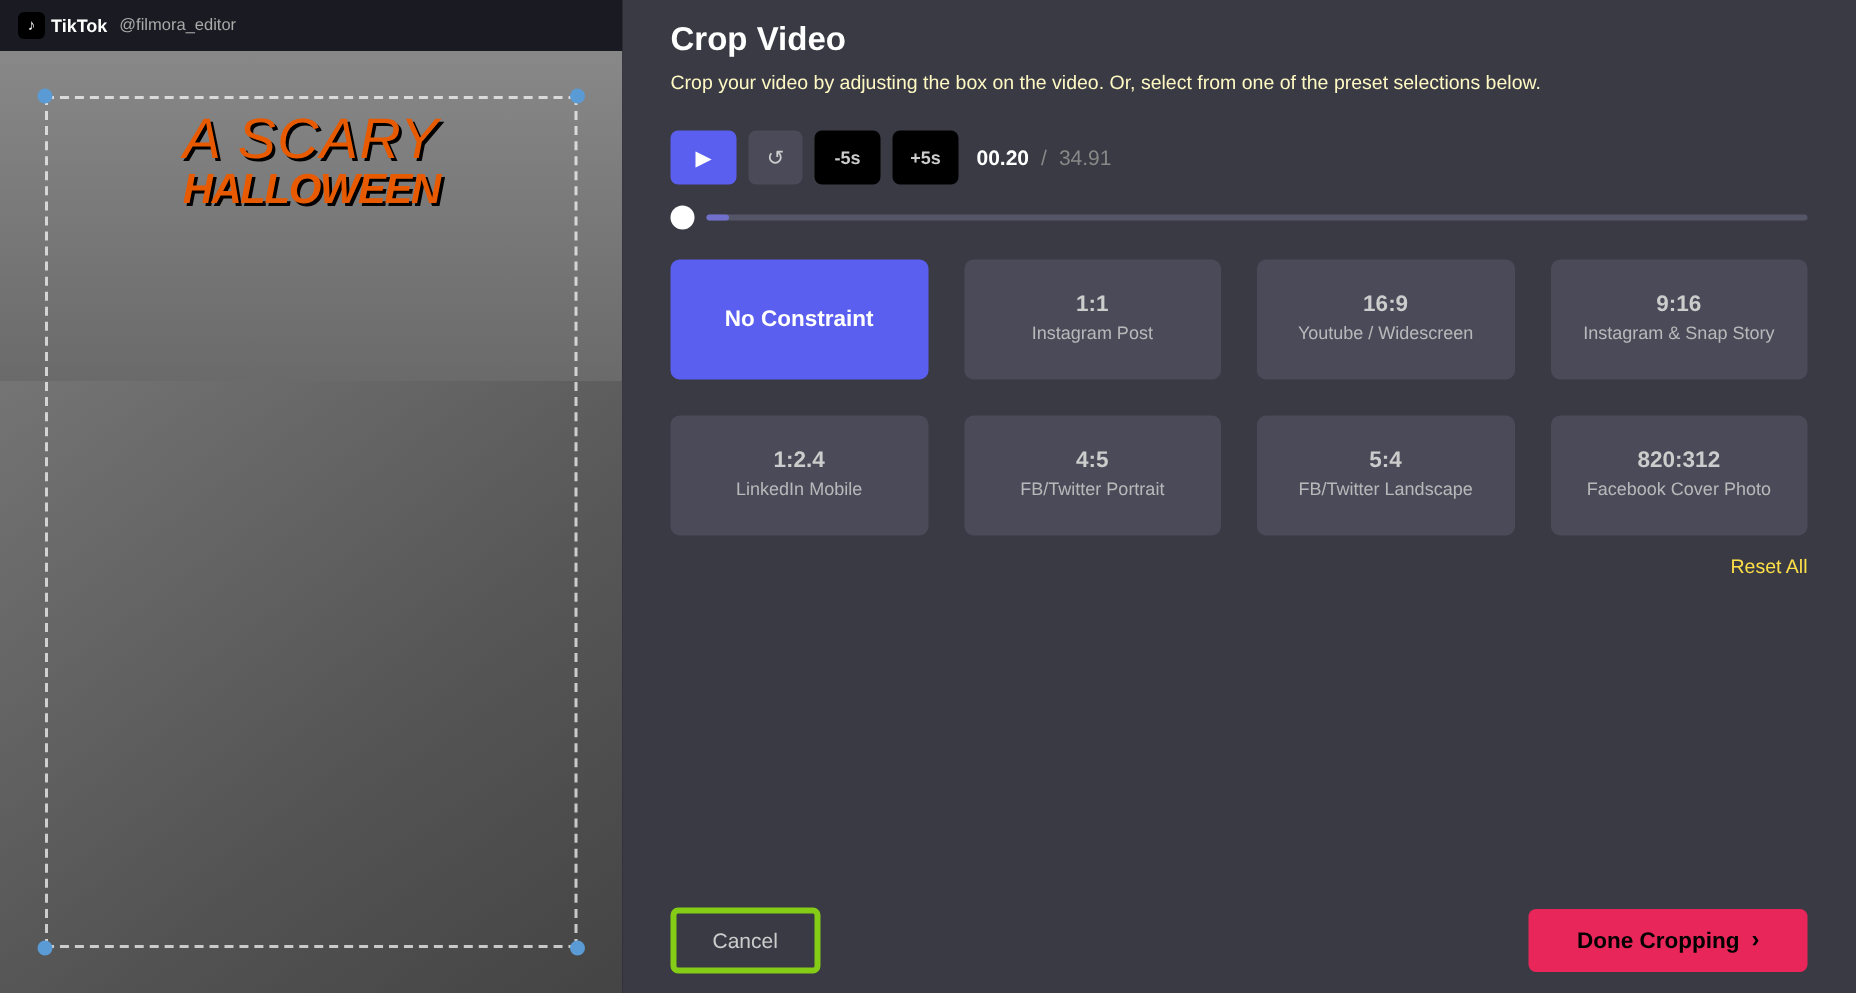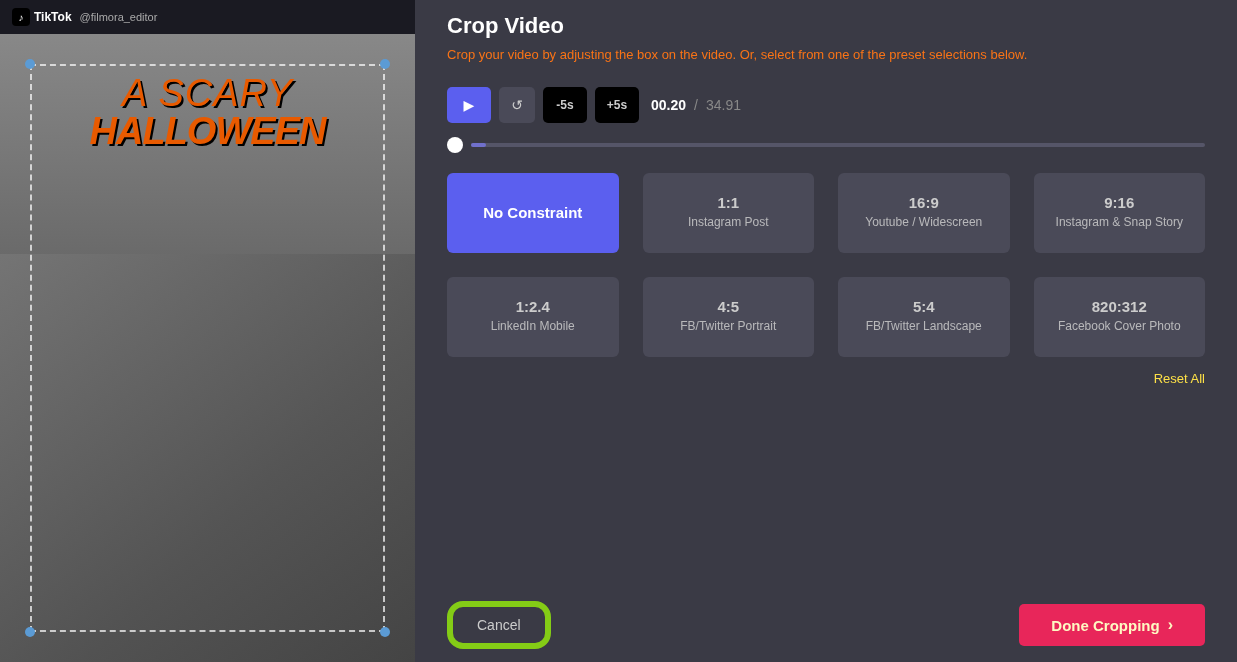--- a/index.html
+++ b/index.html
@@ -89,21 +89,21 @@
       font-size: 38px;
       font-weight: 400;
       color: #e85a00;
       text-transform: uppercase;
       font-style: italic;
       line-height: 1;
       text-shadow: 2px 2px 0 #000;
       letter-spacing: 1px;
     }
     .halloween-text .halloween {
-      font-size: 38px;
+      font-size: 28px;
       font-weight: 900;
       color: #e85a00;
       text-transform: uppercase;
       font-style: italic;
       line-height: 1;
       text-shadow: 2px 2px 0 #000;
       letter-spacing: -1px;
       text-align: right;
     }
 
@@ -143,21 +143,21 @@
 
     .panel-title {
       font-size: 22px;
       font-weight: 600;
       color: #ffffff;
       margin-bottom: 6px;
     }
 
     .panel-subtitle {
       font-size: 13px;
-      color: #f97316;
+      color: #fef9c3;
       margin-bottom: 22px;
       line-height: 1.5;
     }
 
     
     .playback-controls {
       display: flex;
       align-items: center;
       gap: 8px;
       margin-bottom: 14px;
@@ -308,33 +308,33 @@
     
     .action-buttons {
       display: flex;
       justify-content: space-between;
       align-items: center;
       margin-top: auto;
     }
 
     .btn-cancel {
       background: transparent;
-      border: 6px solid #84cc16;
+      border: 4px solid #84cc16;
       color: #ccc;
-      border-radius: 16px;
+      border-radius: 5px;
       padding: 10px 24px;
       font-size: 14px;
       cursor: pointer;
     }
 
     .btn-done {
       background: #e8265a;
       border: none;
       border-radius: 5px;
-      color: #fef9c3;
+      color: #000000;
       padding: 12px 32px;
       font-size: 15px;
       font-weight: 700;
       cursor: pointer;
       display: flex;
       align-items: center;
       gap: 8px;
     }
 
     .chevron-right {

